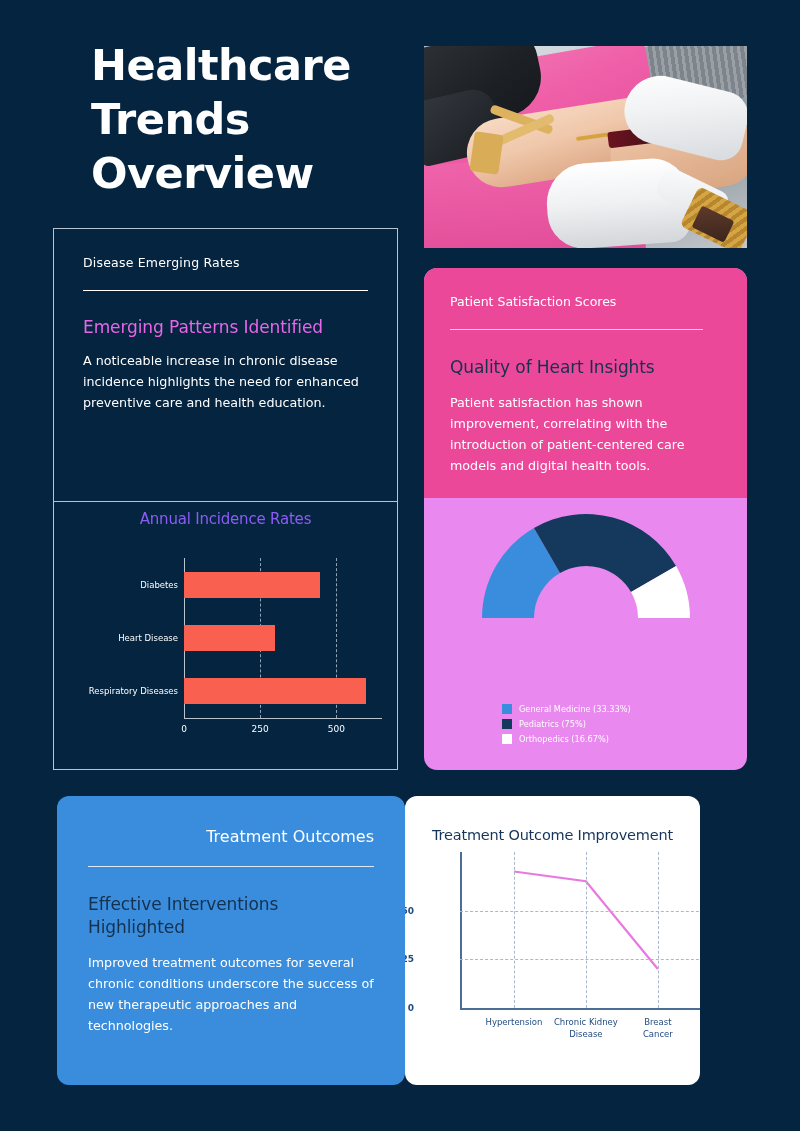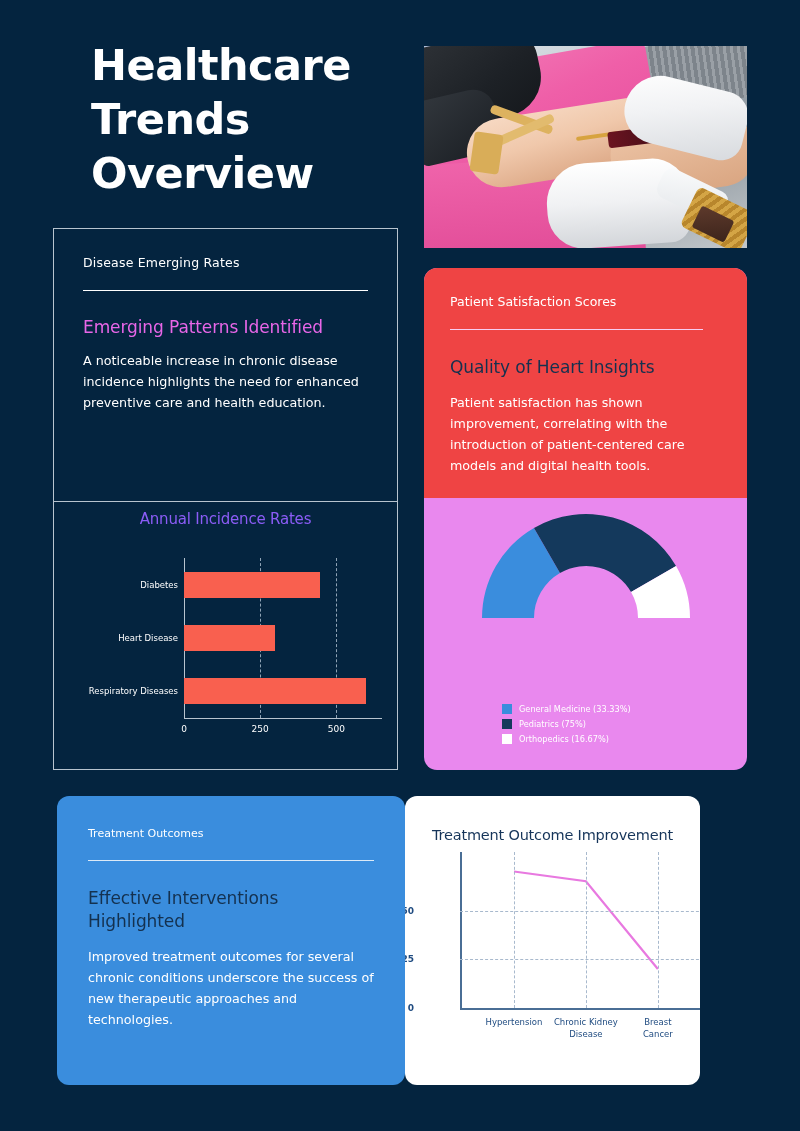--- a/index.html
+++ b/index.html
@@ -98,36 +98,36 @@
   .grid-v { position: absolute; top: 0; width: 0; height: 160px; border-left: 1px dashed #8fa3b5; }
   .axis-y { position: absolute; left: 130px; top: 0; width: 1px; height: 160px; background: #b8c4cf; }
   .axis-x { position: absolute; left: 130px; top: 160px; width: 198px; height: 1px; background: #b8c4cf; }
   .xtick { position: absolute; top: 166px; color: #ffffff; font-size: 9px; transform: translateX(-50%); }
 
   
   .card-pink {
     position: absolute; left: 424px; top: 268px; width: 323px; height: 502px;
     background: #e988ee; border-radius: 13px; overflow: hidden;
   }
-  .cp-top { background: #ef4444; padding: 26px 44px 22px 26px; }
+  .cp-top { background: #ec4899; padding: 26px 44px 22px 26px; }
   .cp-eyebrow { color: #ffffff; font-size: 12.5px; }
   .cp-body { color: #ffffff; font-size: 12.7px; line-height: 21px; margin-top: 13px; }
   .cp-chart { position: relative; height: 100%; }
   .donut-wrap { position: absolute; left: 50%; top: 12px; transform: translateX(-50%); }
   .legend { position: absolute; left: 78px; top: 206px; }
   .legend-row { display: flex; align-items: center; margin-bottom: 5px; }
   .legend-swatch { width: 10px; height: 10px; margin-right: 7px; flex: 0 0 auto; }
   .legend-text { color: #ffffff; font-size: 8.2px; white-space: nowrap; }
 
   
   .card-blue {
     position: absolute; left: 57px; top: 796px; width: 348px; height: 289px;
     background: #3a8ddd; border-radius: 12px; padding: 31px 31px 0 31px;
   }
-  .cb-eyebrow { color: #ffffff; font-size: 11px; }
+  .cb-eyebrow { color: #ffffff; font-size: 16px; text-align: right; }
   .cb-body { color: #ffffff; font-size: 12.7px; line-height: 21px; margin-top: 13px; }
 
   
   .card-white {
     position: absolute; left: 405px; top: 796px; width: 295px; height: 289px;
     background: #ffffff; border-radius: 12px; overflow: hidden;
   }
   .line-title { text-align: center; color: #16355a; font-size: 14.5px; margin-top: 31px; letter-spacing: -0.2px; }
   .line-plot { position: absolute; left: 0; top: 56px; width: 100%; height: 176px; }
   .ytick { position: absolute; right: 286px; color: #1f4b80; font-size: 9px; transform: translateY(-50%); font-weight: 600;}

